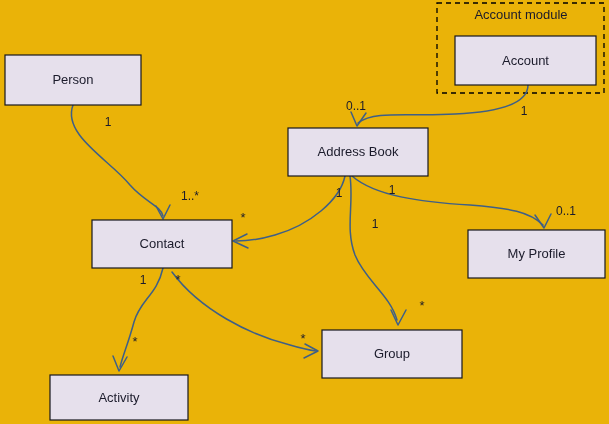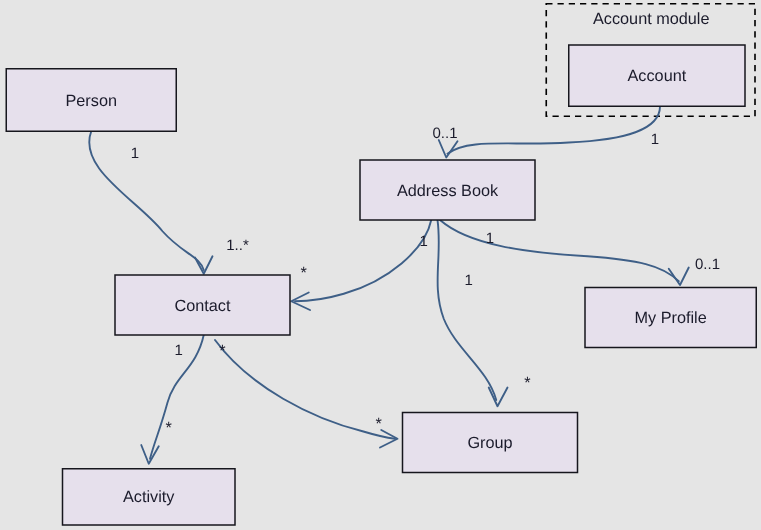--- a/index.html
+++ b/index.html
@@ -7,21 +7,21 @@
     padding: 0;
     background: #ffffff;
   }
   body {
     font-family: "Liberation Sans", sans-serif;
   }
   #diagram-root {
     position: relative;
     width: 609px;
     height: 424px;
-    background: #e5e5e5;
+    background: #eab308;
     overflow: hidden;
   }
   svg.canvas {
     position: absolute;
     left: 0;
     top: 0;
     width: 609px;
     height: 424px;
     display: block;
   }

